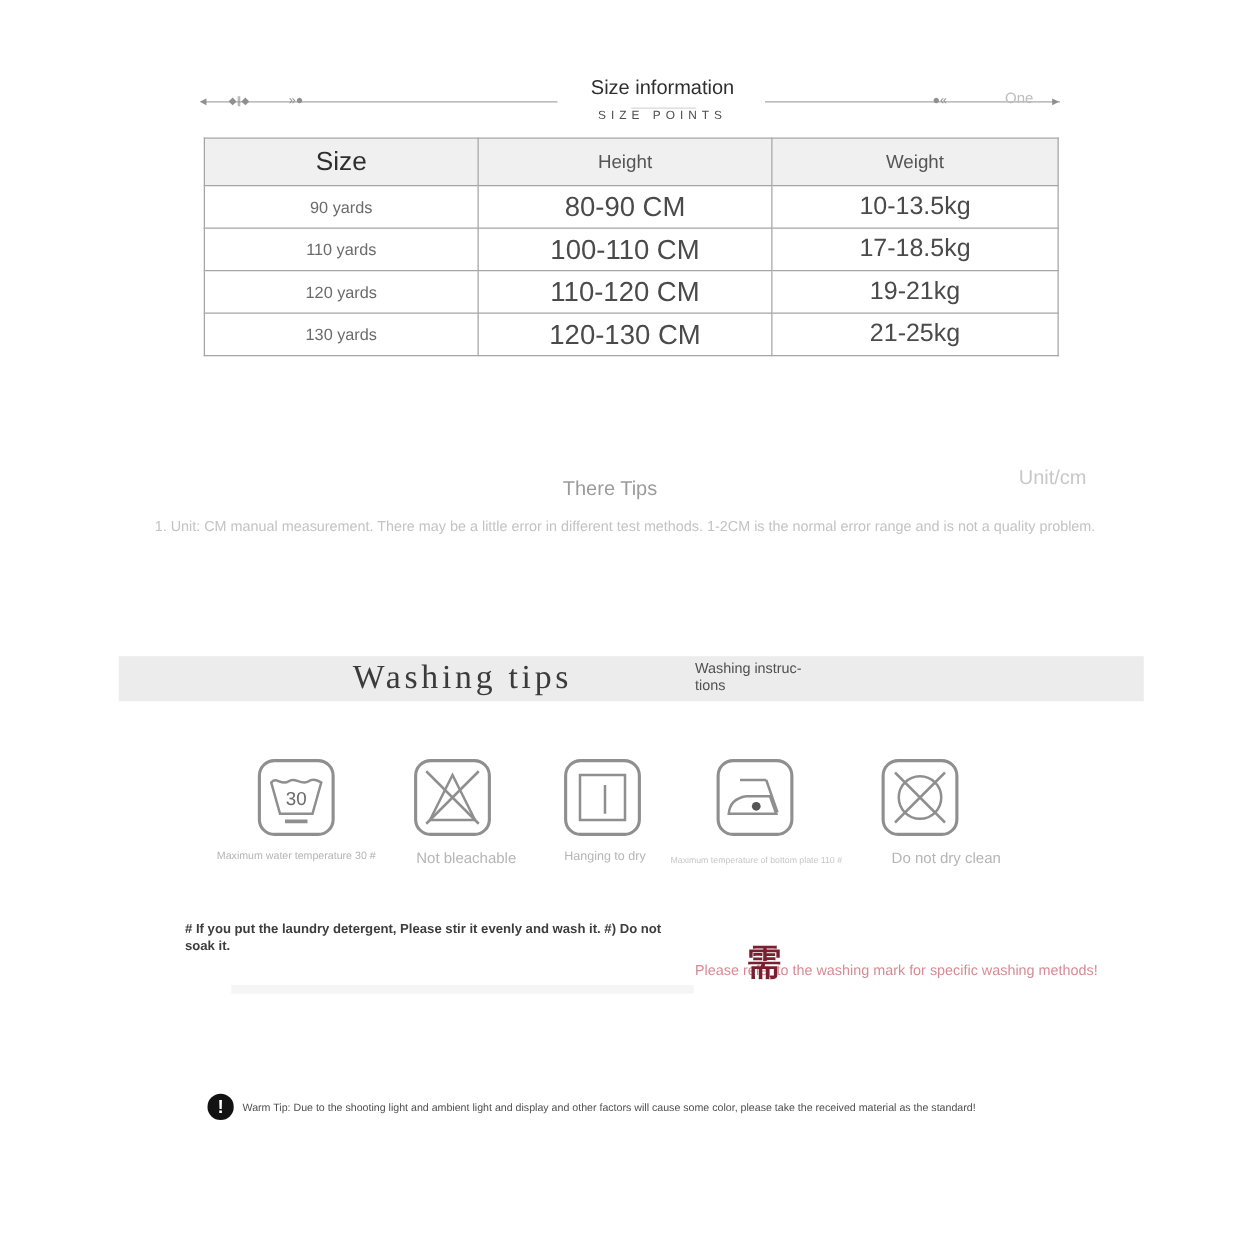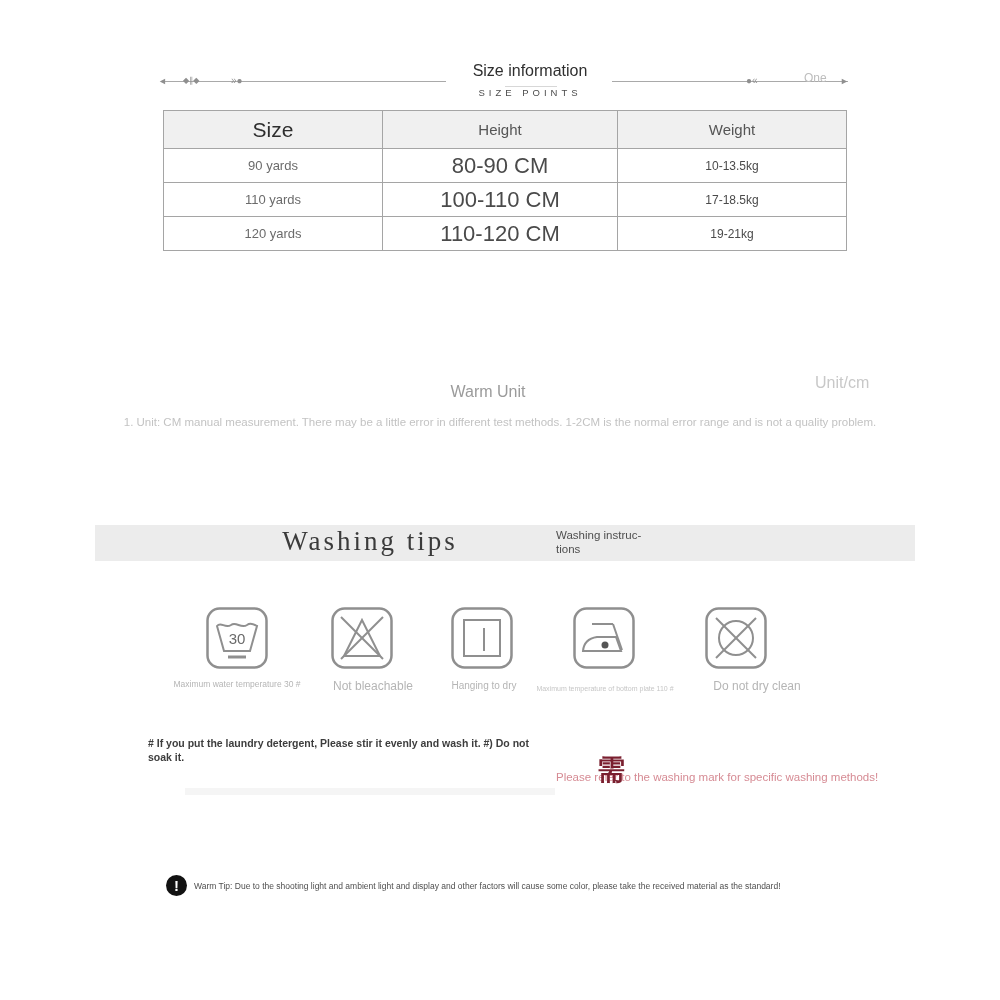--- a/index.html
+++ b/index.html
@@ -20,21 +20,21 @@
   
   .size-table{position:absolute;left:163px;top:110px;border-collapse:collapse;table-layout:fixed;}
   .size-table th,.size-table td{border:1px solid #a5a5a5;text-align:center;padding:0;}
   .size-table thead th{background:#f0f0f0;height:37px;font-weight:normal;}
   th.c-size{width:218px;font-size:21px;color:#2e2e2e;}
   th.c-height{width:234px;font-size:15px;color:#555;}
   th.c-weight{width:228px;font-size:15px;color:#555;}
   .size-table tbody td{height:33px;background:#fff;}
   td.cell-size{font-size:13px;color:#6b6b6b;}
   td.cell-height{font-size:22px;color:#4a4a4a;}
-  td.cell-weight{font-size:12px;color:#4a4a4a;}
+  td.cell-weight{font-size:20px;color:#4a4a4a;}
 
   .warm-tips-title{position:absolute;left:388px;top:383px;width:200px;text-align:center;
                    font-size:16px;color:#9b9b9b;}
   .unit-label{position:absolute;left:815px;top:374px;font-size:16px;color:#c8c8c8;}
   .unit-note{position:absolute;left:0;top:416px;width:1000px;text-align:center;
              font-size:11.5px;color:#c3c3c3;}
 
   
   .wash-banner{position:absolute;left:95px;top:525px;width:820px;height:36px;background:#ececec;}
   .wash-banner-title{position:absolute;left:240px;top:526px;width:260px;text-align:center;
@@ -102,24 +102,29 @@
       <tr>
         <td class="cell-size">110 yards</td>
         <td class="cell-height">100-110 CM</td>
         <td class="cell-weight">17-18.5kg</td>
       </tr>
       <tr>
         <td class="cell-size">120 yards</td>
         <td class="cell-height">110-120 CM</td>
         <td class="cell-weight">19-21kg</td>
       </tr>
+      <tr>
+        <td class="cell-size">130 yards</td>
+        <td class="cell-height">120-130 CM</td>
+        <td class="cell-weight">21-25kg</td>
+      </tr>
     </tbody>
   </table>
 
-  <div class="warm-tips-title">Warm Unit</div>
+  <div class="warm-tips-title">There Tips</div>
   <div class="unit-label">Unit/cm</div>
   <div class="unit-note">1. Unit: CM manual measurement. There may be a little error in different test methods. 1-2CM is the normal error range and is not a quality problem.</div>
 
   <div class="wash-banner"></div>
   <div class="wash-banner-title">Washing tips</div>
   <div class="wash-banner-sub">Washing instruc-
 tions</div>
 
   <svg class="care-icon" style="left:205px;" viewBox="0 0 64 64">
     <rect x="2.5" y="2.5" width="59" height="59" rx="12" fill="none" stroke="#8f8f8f" stroke-width="2.5"></rect>

